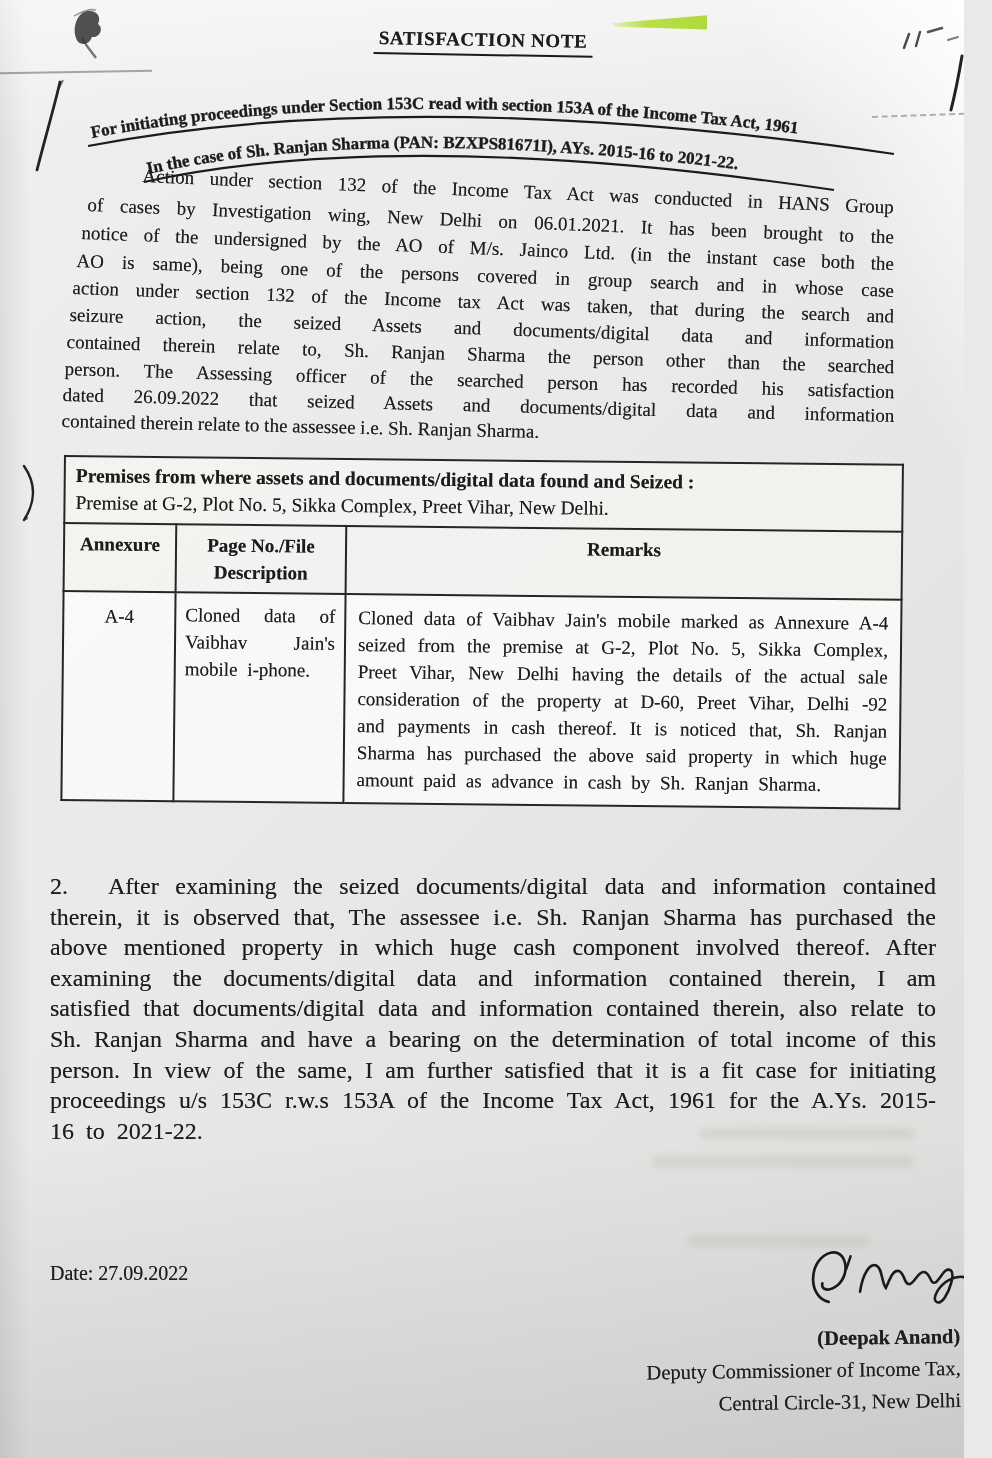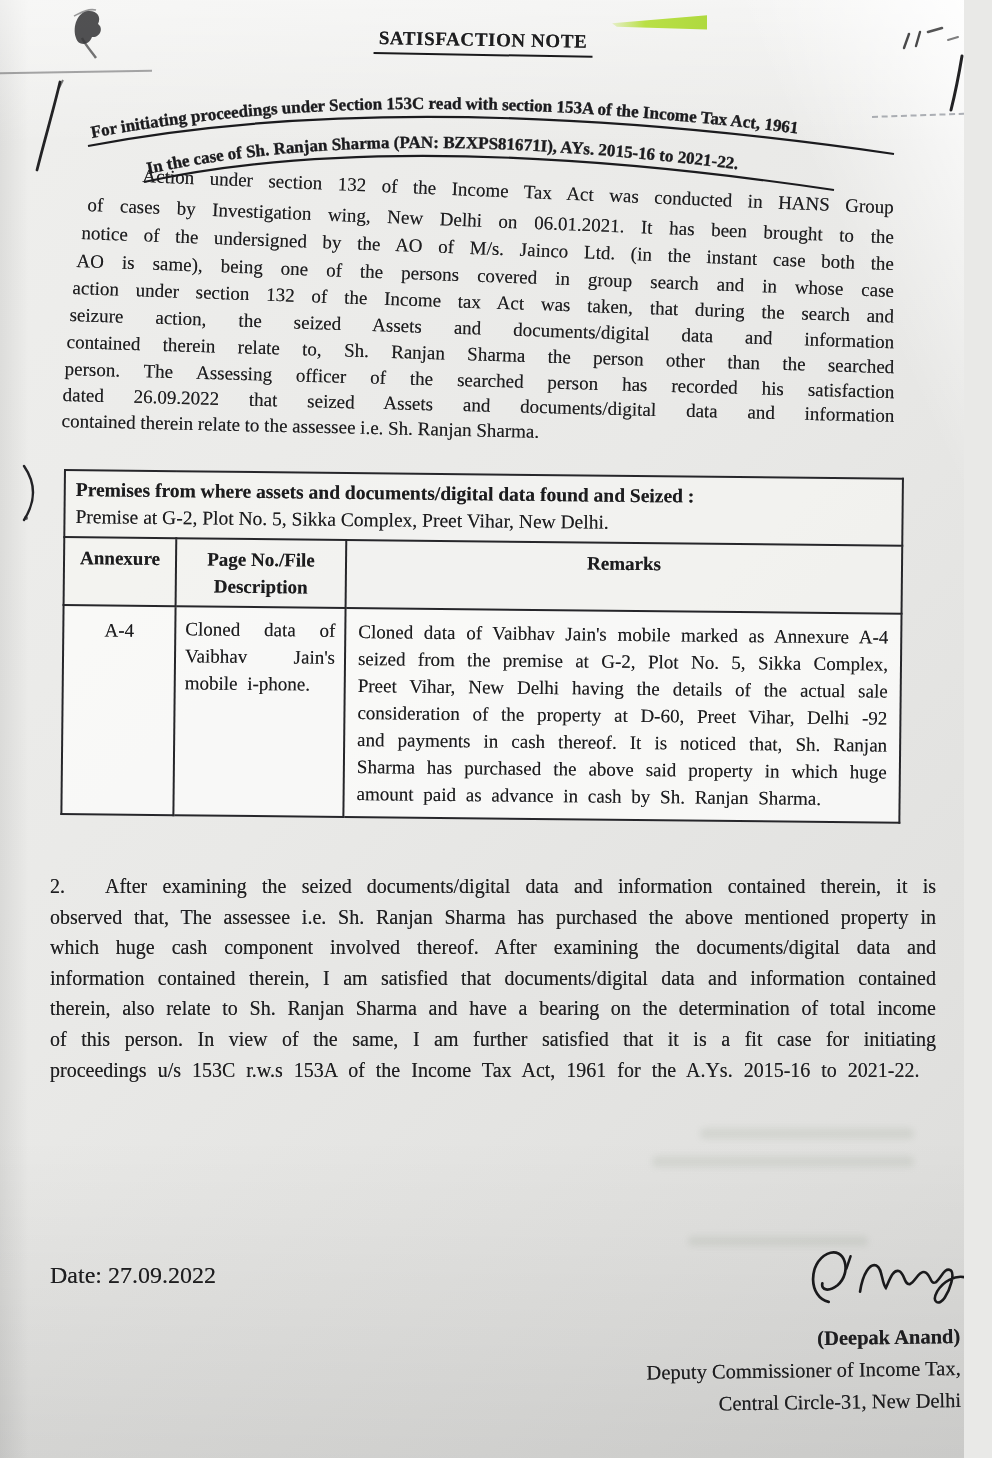--- a/index.html
+++ b/index.html
@@ -39,25 +39,25 @@
     text-shadow:0 0 .35px rgba(0,0,0,.5);
   }
   td.cap{padding:5px 10px 6px 10px;background:rgba(246,246,243,.4);}
   .cap-b{font-weight:700;font-size:19.5px;line-height:27px;}
   .cap-n{font-size:19.5px;line-height:27px;}
   th.colh{font-weight:700;text-align:center;vertical-align:middle;padding:6px 6px;background:rgba(246,246,243,.4);}
   td.cell-ann{text-align:center;padding-top:10px;background:rgba(255,255,255,.5);}
   td.cell-desc{padding:8px 9px;text-align:justify;word-spacing:5px;background:rgba(255,255,255,.5);}
   td.cell-rem{padding:9px 12px;text-align:justify;word-spacing:5px;font-size:19.5px;line-height:28.6px;background:rgba(255,255,255,.55);}
   .bodypara{
-    font-size:20px;line-height:30.6px;text-align:justify;word-spacing:6px;
+    font-size:24px;line-height:30.6px;text-align:justify;word-spacing:6px;
     text-shadow:0 0 .4px rgba(0,0,0,.55);
   }
   .para-num{display:inline-block;margin-right:40px;}
-  .dateline{font-size:24px;text-shadow:0 0 .4px rgba(0,0,0,.55);}
+  .dateline{font-size:20px;text-shadow:0 0 .4px rgba(0,0,0,.55);}
   .signblock{text-align:right;transform:rotate(-.8deg);transform-origin:right top;
     font-size:20.5px;line-height:32px;text-shadow:0 0 .4px rgba(0,0,0,.55);}
   .signblock .nm{font-weight:700;}
   .hl-green{
     left:612px;top:15px;width:95px;height:15px;
     background:linear-gradient(90deg, rgba(181,223,56,.25) 0%, #b4de36 35%, #a9d72f 100%);
     clip-path:polygon(0 55%, 100% 2%, 100% 96%, 5% 78%);
     opacity:.92;
   }
   .crease{left:0;top:71px;width:152px;height:1.6px;background:rgba(55,55,58,.42);transform:rotate(-1deg);}
@@ -129,21 +129,21 @@
   <div class="abs p1line" style="left:88px;top:193px;width:807px;transform:rotate(2.3deg);">of cases by Investigation wing, New Delhi on 06.01.2021. It has been brought to the</div>
   <div class="abs p1line" style="left:82px;top:221px;width:813px;transform:rotate(2.2deg);">notice of the undersigned by the AO of M/s. Jainco Ltd. (in the instant case both the</div>
   <div class="abs p1line" style="left:77px;top:249px;width:818px;transform:rotate(2.1deg);">AO is same), being one of the persons covered in group search and in whose case</div>
   <div class="abs p1line" style="left:73px;top:276px;width:822px;transform:rotate(2deg);">action under section 132 of the Income tax Act was taken, that during the search and</div>
   <div class="abs p1line" style="left:70px;top:303px;width:825px;transform:rotate(1.9deg);">seizure action, the seized Assets and documents/digital data and information</div>
   <div class="abs p1line" style="left:67px;top:330px;width:828px;transform:rotate(1.75deg);">contained therein relate to, Sh. Ranjan Sharma the person other than the searched</div>
   <div class="abs p1line" style="left:65px;top:357px;width:830px;transform:rotate(1.6deg);">person. The Assessing officer of the searched person has recorded his satisfaction</div>
   <div class="abs p1line" style="left:63px;top:383px;width:832px;transform:rotate(1.45deg);">dated 26.09.2022 that seized Assets and documents/digital data and information</div>
   <div class="abs p1line lastline" style="left:62px;top:409px;width:832px;transform:rotate(1.3deg);">contained therein relate to the assessee i.e. Sh. Ranjan Sharma.</div>
 
-  <div class="abs" style="left:64px;top:469px;width:840px;">
+  <div class="abs" style="left:64px;top:455px;width:840px;">
     <table class="seizure">
       <colgroup>
           <col style="width:112px">
           <col style="width:170px">
           <col>
         </colgroup>
       <tbody>
         <tr>
           <td class="cap" colspan="3">
             <div class="cap-b">Premises from where assets and documents/digital data found and Seized :</div>

